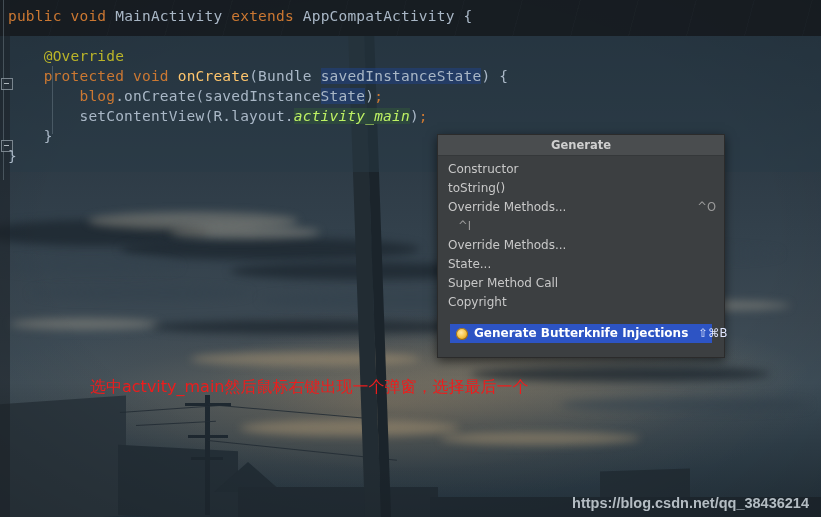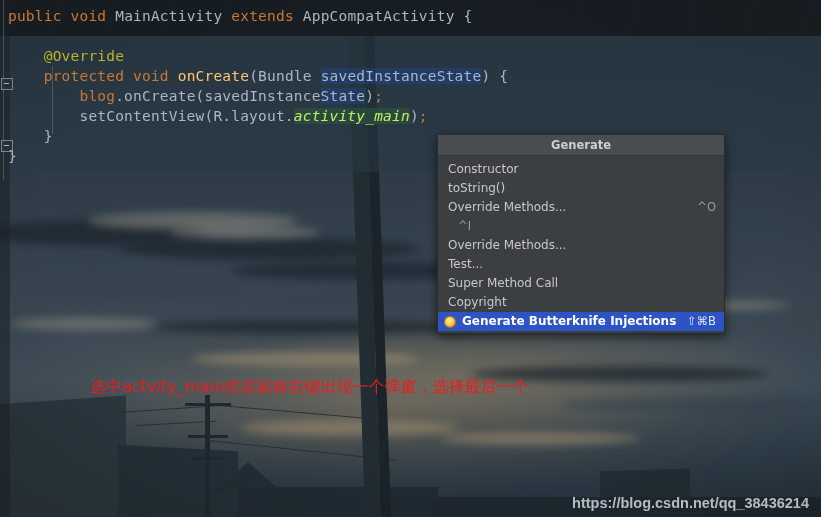--- a/index.html
+++ b/index.html
@@ -93,21 +93,21 @@
   }
   .popup-list{padding:4px 0 2px 0;}
   .mi{
     position:relative;height:19px;line-height:19px;
     display:flex;align-items:center;padding:0 8px 0 10px;
     color:#c8c8c8;font-size:12px;
   }
   .mi .mi-ico{width:14px;height:14px;margin-right:4px;flex:0 0 14px;display:inline-block;}
   .mi .mi-label{flex:1 1 auto;white-space:nowrap;}
   .mi .mi-key{flex:0 0 auto;color:#9a9a9a;font-size:11.5px;padding-left:10px;}
-  .mi.sel-row{background:#2d54c4;color:#ffffff;font-weight:bold;margin:0;padding-left:6px;}
+  .mi.sel-row{background:#2d54c4;color:#ffffff;font-weight:bold;margin:12px;padding-left:6px;}
   .mi.sel-row .mi-key{color:#dfe6ff;font-weight:normal;}
   .bk-dot{
     width:12px;height:12px;border-radius:50%;
     background:radial-gradient(circle at 42% 38%, #ffe9a8 0%, #f6c343 48%, #d8951d 78%, #a46c12 100%);
     box-shadow:0 0 0 1px rgba(110,70,10,.65) inset;
     display:inline-block;
   }
 
   
   .note{
@@ -206,21 +206,21 @@
           <span class="mi-key">^O</span>
         </div>
         <div class="mi">
           <span class="mi-key">^I</span>
         </div>
         <div class="mi">
           <span class="mi-label">Override Methods...</span>
           <span class="mi-key"></span>
         </div>
         <div class="mi">
-          <span class="mi-label">Test...</span>
+          <span class="mi-label">State...</span>
           <span class="mi-key"></span>
         </div>
         <div class="mi">
           <span class="mi-label">Super Method Call</span>
           <span class="mi-key"></span>
         </div>
         <div class="mi">
           <span class="mi-label">Copyright</span>
           <span class="mi-key"></span>
         </div>

